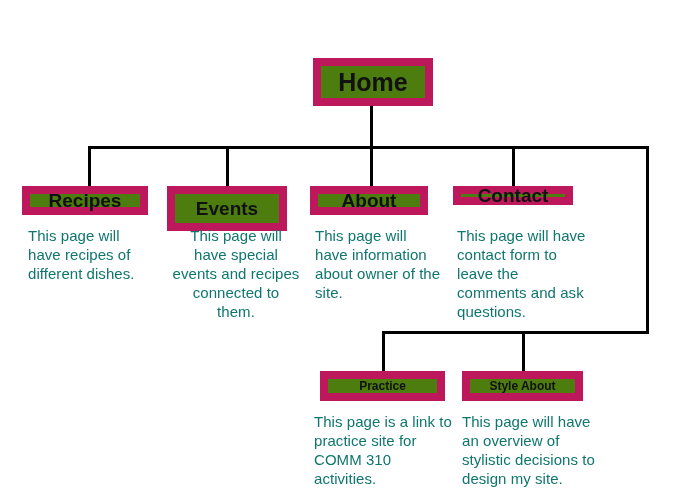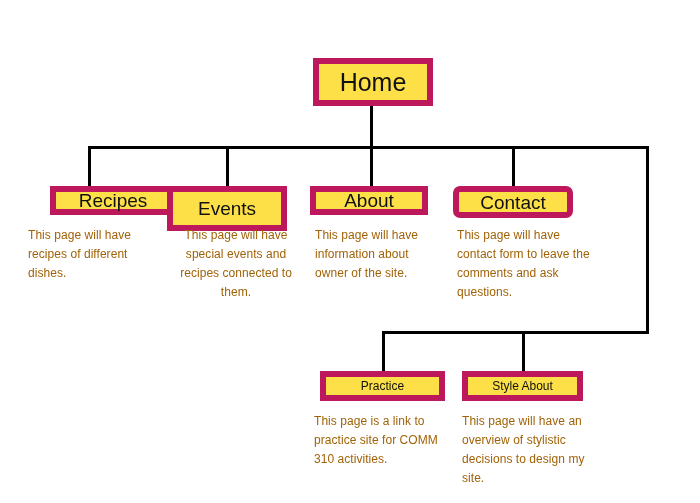--- a/index.html
+++ b/index.html
@@ -22,47 +22,47 @@
     position: absolute;
     left: 0;
     top: 0;
     width: 700px;
     height: 503px;
     pointer-events: none;
   }
   .node {
     position: absolute;
     box-sizing: border-box;
-    border: 6px solid #be185d;
-    background: #fde047;
+    border: 8px solid #be185d;
+    background: #4d7c0f;
     display: flex;
     align-items: center;
     justify-content: center;
     color: #111111;
     font-family: "Liberation Sans", sans-serif;
-    font-weight: 400;
+    font-weight: 700;
     line-height: 1;
     white-space: nowrap;
     z-index: 2;
   }
   .node-home {
     font-size: 25px;
   }
   .node-lvl2 {
     font-size: 19px;
   }
   .node-lvl3 {
     font-size: 12px;
   }
   .desc {
     position: absolute;
     box-sizing: border-box;
-    color: #a16207;
+    color: #0f766e;
     font-family: "Liberation Sans", sans-serif;
-    font-size: 12px;
+    font-size: 15px;
     line-height: 19px;
     z-index: 2;
     letter-spacing: 0.05px;
   }
 </style>
 </head>
 <body>
 
 <div id="canvas">
 
@@ -78,36 +78,36 @@
       <line x1="382" y1="332.5" x2="649" y2="332.5"></line>
       <line x1="383.5" y1="331" x2="383.5" y2="372"></line>
       <line x1="523.5" y1="331" x2="523.5" y2="372"></line>
     </g>
   </svg>
 
   <div class="node node-home" style="left:313px; top:58px; width:120px; height:48px;">
     <span>Home</span>
   </div>
 
-  <div class="node node-lvl2" style="left:22px; top:186px; width:126px; height:29px;margin-left:28px;">
+  <div class="node node-lvl2" style="left:22px; top:186px; width:126px; height:29px;">
     <span>Recipes</span>
   </div>
   <div class="desc" style="left:28px; top:226px; width:126px;">This page will have recipes of different dishes.</div>
 
   <div class="node node-lvl2" style="left:167px; top:186px; width:120px; height:45px;">
     <span>Events</span>
   </div>
   <div class="desc" style="left:172px; top:226px; width:128px;text-align:center;">This page will have special events and recipes connected to them.</div>
 
   <div class="node node-lvl2" style="left:310px; top:186px; width:118px; height:29px;">
     <span>About</span>
   </div>
   <div class="desc" style="left:315px; top:226px; width:128px;">This page will have information about owner of the site.</div>
 
-  <div class="node node-lvl2" style="left:453px; top:186px; width:120px; height:32px;border-radius:7px;">
+  <div class="node node-lvl2" style="left:453px; top:186px; width:120px; height:19px;">
     <span>Contact</span>
   </div>
   <div class="desc" style="left:457px; top:226px; width:134px;">This page will have contact form to leave the comments and ask questions.</div>
 
   <div class="node node-lvl3" style="left:320px; top:371px; width:125px; height:30px;">
     <span>Practice</span>
   </div>
   <div class="desc" style="left:314px; top:412px; width:140px;">This page is a link to practice site for COMM 310 activities.</div>
 
   <div class="node node-lvl3" style="left:462px; top:371px; width:121px; height:30px;">

